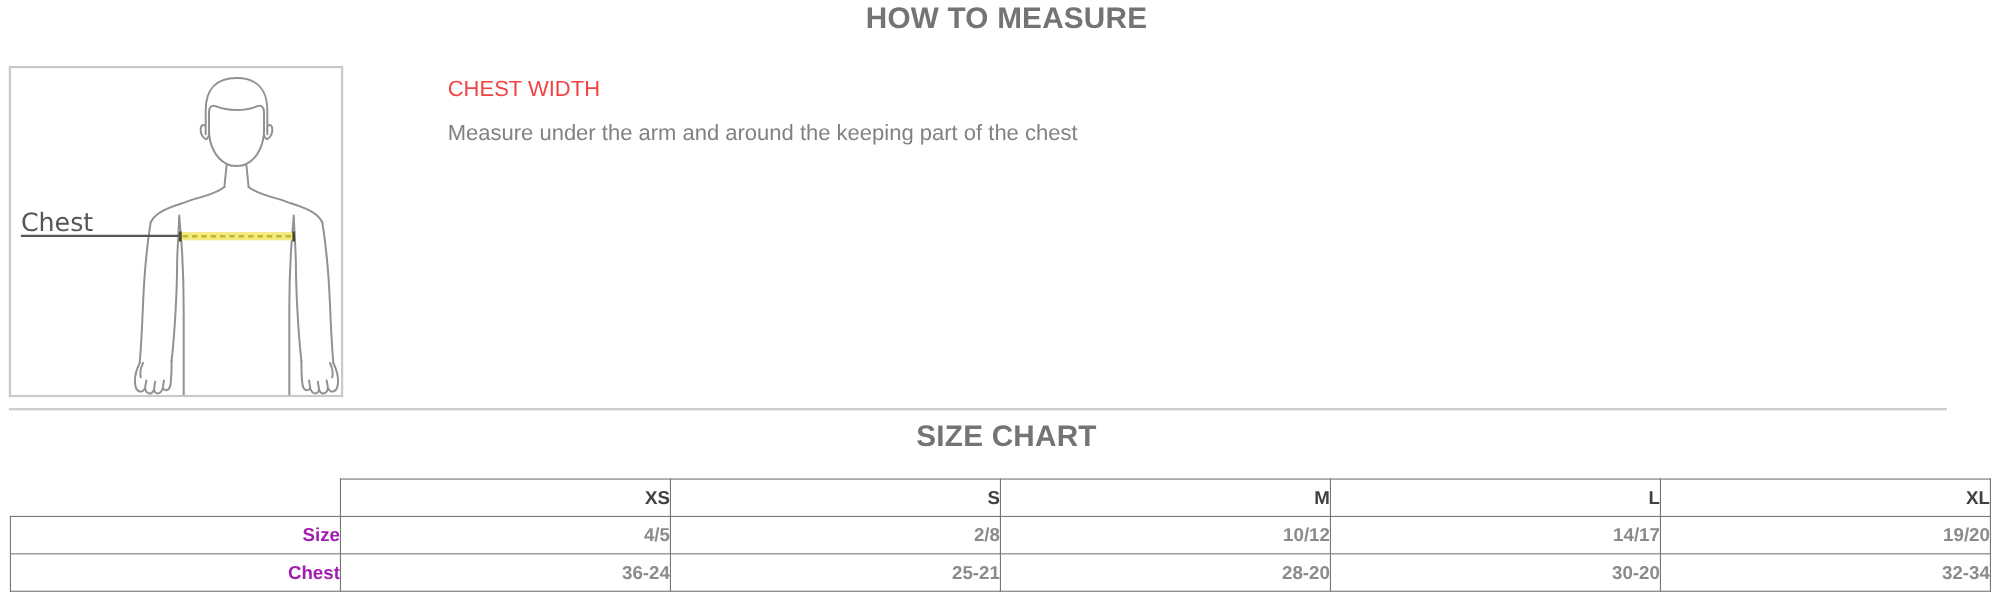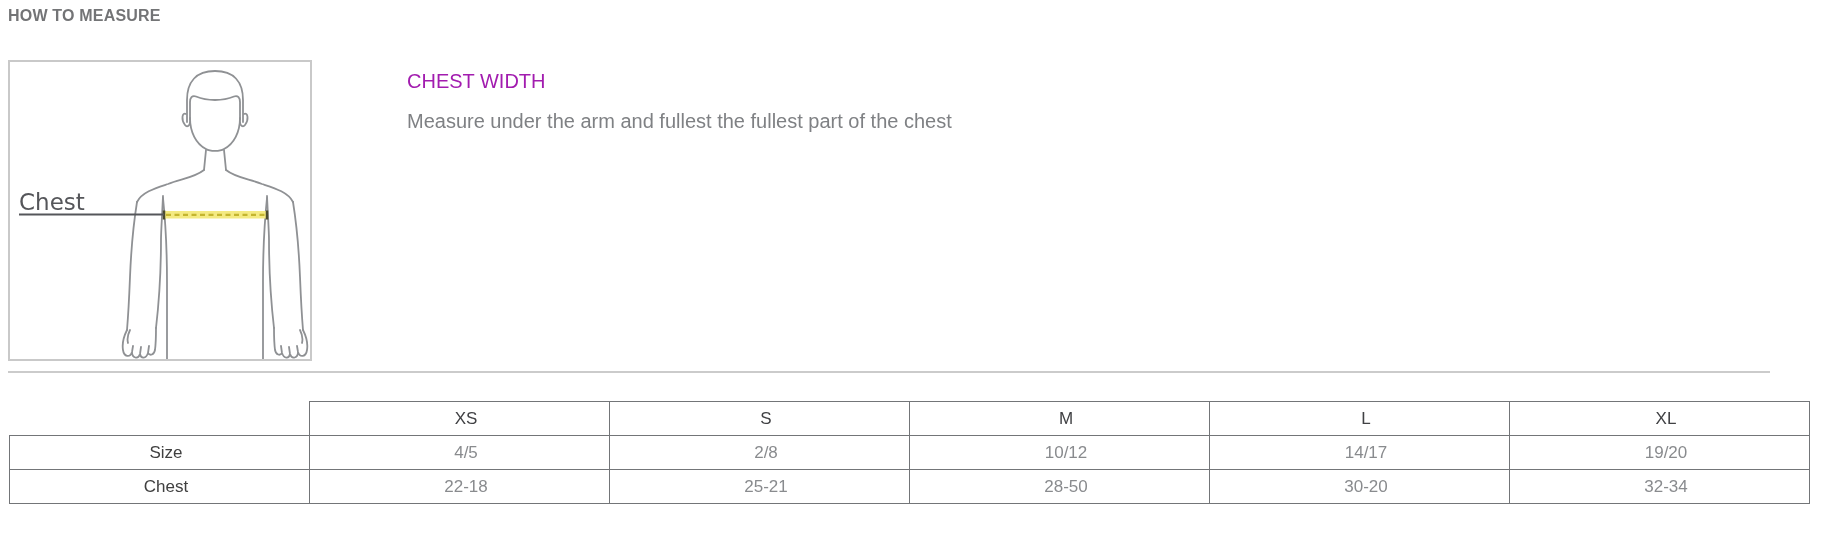--- a/index.html
+++ b/index.html
@@ -4,60 +4,60 @@
 <style>
   * { box-sizing: border-box; }
   html, body { margin: 0; padding: 0; background: #ffffff; }
   body {
     width: 1822px; height: 554px; overflow: hidden;
     font-family: "Liberation Sans", sans-serif;
   }
   .page { padding: 0 0 0 8px; }
 
   .section-heading {
-    font-size: 16px; font-weight: bold; color: #737476;
-    letter-spacing: 0.2px; line-height: 22px; margin: 0;
+    font-size: 27px; font-weight: bold; color: #737476;
+    letter-spacing: 0.2px; line-height: 22px; margin: 0; text-align: center;
   }
   .heading-top { margin-top: 5px; }
 
   .measure-row { display: flex; align-items: flex-start; margin-top: 33px; }
 
   .figure-box {
     width: 304px; height: 301px;
     border: 2px solid #c9c9c9; background: #ffffff;
     flex: 0 0 auto;
   }
   .figure-box svg { display: block; }
 
   .measure-text {
     margin-left: 95px; margin-top: 1px;
     font-size: 20px; line-height: 40px; color: #7f8184;
   }
-  .measure-text .instruction-heading { color: #a21caf; }
+  .measure-text .instruction-heading { color: #ef4444; }
 
   .divider {
     height: 2px; width: 1762px; background: #cbcbcb;
     margin-top: 10px;
   }
   .heading-sizechart { margin-top: 13px; line-height: 21px; }
 
   table.size-table {
     border-collapse: collapse; table-layout: fixed;
     width: 1800px; margin-top: 28px; margin-left: 1px;
     font-size: 17px;
   }
   table.size-table th, table.size-table td {
     border: 1.5px solid #737578;
     height: 34px; padding: 0 0 0 13px;
-    text-align: center; vertical-align: middle;
-    font-weight: normal; white-space: nowrap; overflow: hidden;
+    text-align: right; vertical-align: middle;
+    font-weight: bold; white-space: nowrap; overflow: hidden;
   }
   table.size-table th.corner-blank { border: none; background: transparent; }
   table.size-table th { color: #404144; }
-  td.row-label { color: #404040; }
+  td.row-label { color: #a21caf; }
   td.cell-value { color: #898b8e; margin-top: 44px; }
 
   .body-outline { stroke: #8f9194; stroke-width: 1.8; fill: none;
                   stroke-linecap: round; stroke-linejoin: round; }
   .chest-pointer { stroke: #55565a; stroke-width: 2; }
   .tape-end { stroke: #4b4b2e; stroke-width: 2.5; }
   .chest-text { font-family: "DejaVu Sans", sans-serif; font-size: 23px; fill: #55565a; }
 </style>
 </head>
 <body>
@@ -98,26 +98,27 @@
         <path class="body-outline" d="M 117,268 C 114,274 112,282 113,288 C 114,295 120,296 122,290 L 123,284 M 122,290 C 122,296 128,298 130,292 L 131,285 M 130,292 C 131,297 136,297 138,291 L 139,284 M 138,291 C 140,294 144,293 145,288 C 146,280 146,272 146,266 M 120,268 C 118,272 117,277 118,281"></path>
         <path class="body-outline" d="M 293,268 C 296,274 298,282 297,288 C 296,295 290,296 288,290 L 287,284 M 288,290 C 288,296 282,298 280,292 L 279,285 M 280,292 C 279,297 274,297 272,291 L 271,284 M 272,291 C 270,294 266,293 265,288 C 264,280 264,272 264,266 M 290,268 C 292,272 293,277 292,281"></path>
 
         <line x1="9" y1="152.5" x2="154" y2="152.5" class="chest-pointer"></line>
         <text x="9" y="148" class="chest-text">Chest</text>
       </svg>
     </div>
 
     <div class="measure-text">
       <div class="instruction-heading">CHEST WIDTH</div>
-      <div>Measure under the arm and fullest the fullest part of the chest</div>
+      <div>Measure under the arm and around the keeping part of the chest</div>
     </div>
   </div>
 
   <div class="divider"></div>
 
+  <h2 class="section-heading heading-sizechart">SIZE CHART</h2>
 
   <table class="size-table">
     <colgroup>
       <col style="width:300px">
         <col style="width:300px">
         <col style="width:300px">
       <col style="width:300px">
         <col style="width:300px">
         <col style="width:300px">
     </colgroup>
@@ -135,22 +136,22 @@
       <tr>
         <td class="row-label">Size</td>
         <td class="cell-value">4/5</td>
         <td class="cell-value">2/8</td>
         <td class="cell-value">10/12</td>
         <td class="cell-value">14/17</td>
         <td class="cell-value">19/20</td>
       </tr>
       <tr>
         <td class="row-label">Chest</td>
-        <td class="cell-value">22-18</td>
+        <td class="cell-value">36-24</td>
         <td class="cell-value">25-21</td>
-        <td class="cell-value">28-50</td>
+        <td class="cell-value">28-20</td>
         <td class="cell-value">30-20</td>
         <td class="cell-value">32-34</td>
       </tr>
     </tbody>
   </table>
 
 </div>
 
 </body></html>

